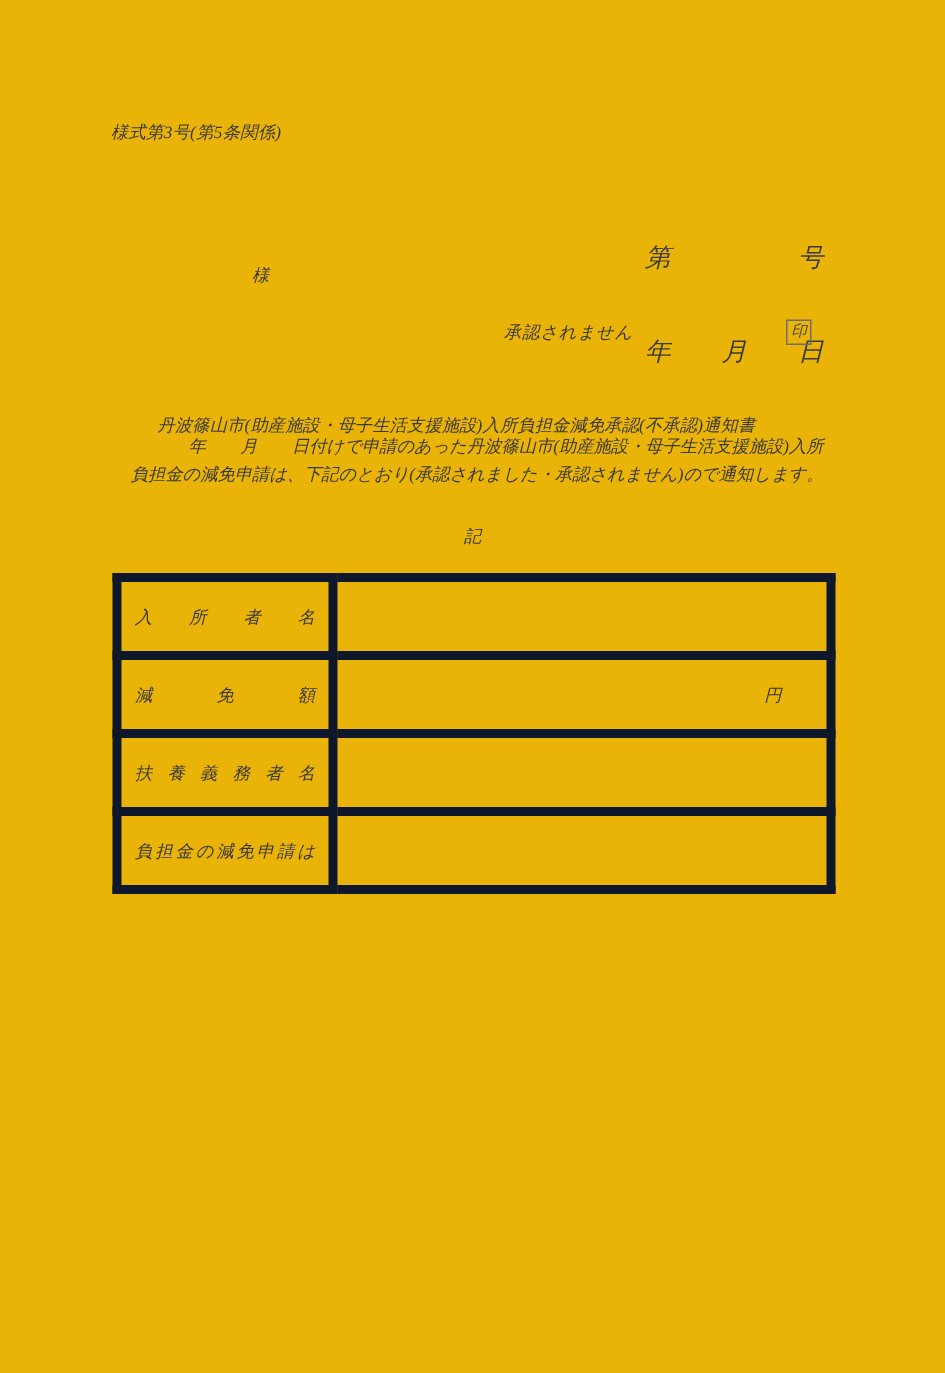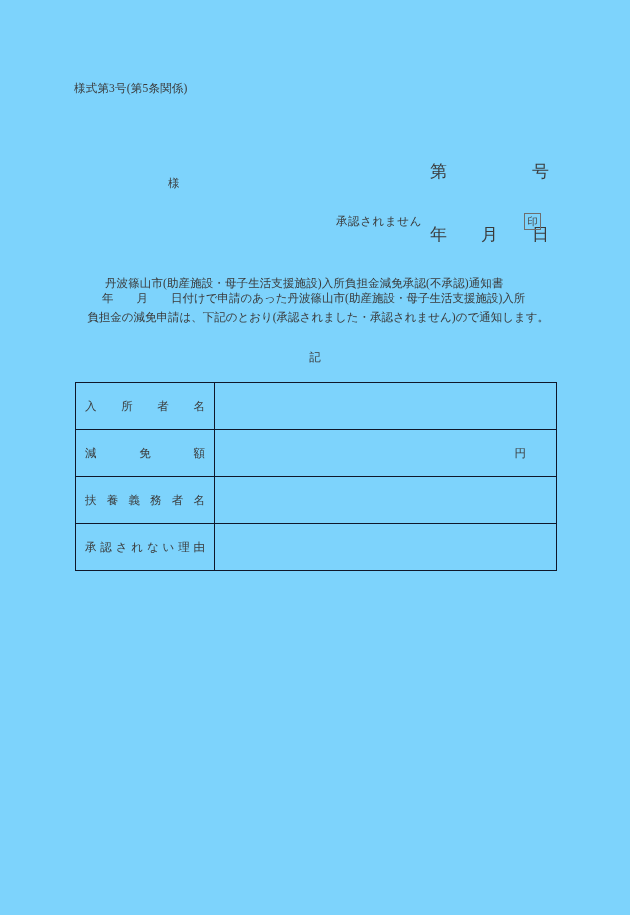--- a/index.html
+++ b/index.html
@@ -13,21 +13,22 @@
     position: relative;
     font-family: "Liberation Serif", "DejaVu Serif", serif;
     color: #3a3a3a;
     font-size: 11px;
     overflow: hidden;
   }
 
   .page {
     position: absolute;
     inset: 0;
-    background: #7dd3fc;
+    background: #eab308;
+    font-style: italic;
   }
 
   
   .form-number {
     position: absolute;
     left: 74px;
     top: 81px;
     font-size: 11.5px;
     letter-spacing: 0.2px;
     white-space: nowrap;
@@ -91,20 +92,21 @@
     position: absolute;
     left: 79px;
     top: 289px;
     width: 470px;
     font-size: 11.5px;
     line-height: 19px;
   }
   .body-para .line1 {
     display: block;
     white-space: pre;
+    text-align: right;
   }
   .body-para .line2 {
     display: block;
     white-space: pre;
     text-align: right;
   }
 
   
   .ki-marker {
     position: absolute;
@@ -118,21 +120,21 @@
   
   .form-table {
     position: absolute;
     left: 75px;
     top: 382px;
     width: 482px;
     border-collapse: collapse;
     table-layout: fixed;
   }
   .form-table td {
-    border: 1px solid #0f172a;
+    border: 6px solid #0f172a;
     height: 46px;
     padding: 0;
     vertical-align: middle;
     font-size: 11.5px;
     color: #3a3a3a;
   }
   .form-table td.label-cell {
     width: 120px;
     padding: 0 9px;
     text-align: justify;
@@ -197,20 +199,20 @@
         <td class="value-cell unit-right">円</td>
       </tr>
       <tr>
         <td class="label-cell">
           <span>扶養義務者名</span>
         </td>
         <td class="value-cell"></td>
       </tr>
       <tr>
         <td class="label-cell">
-          <span>承認されない理由</span>
+          <span>負担金の減免申請は</span>
         </td>
         <td class="value-cell"></td>
       </tr>
     </tbody>
   </table>
 
 </div>
 
 </body></html>

